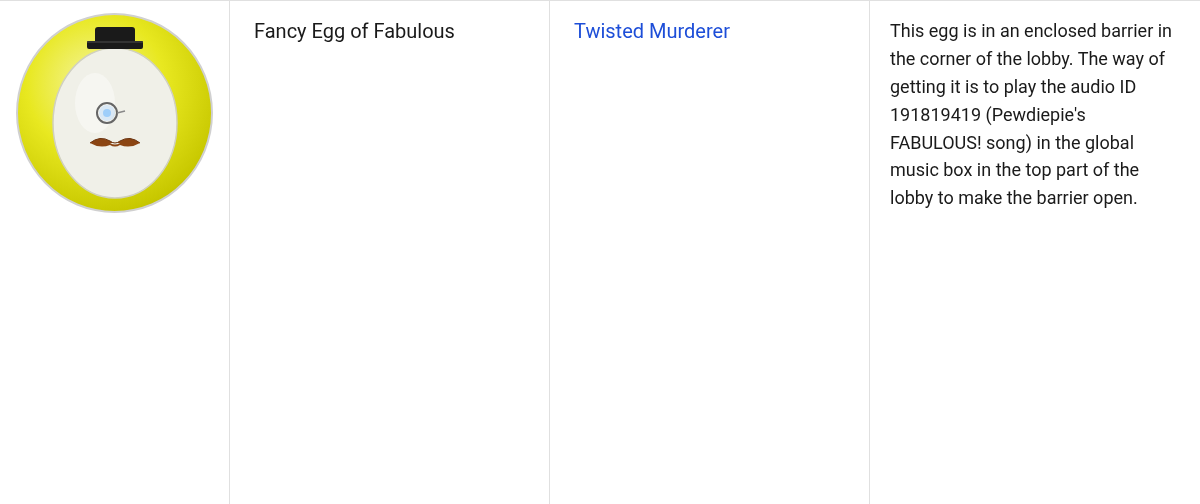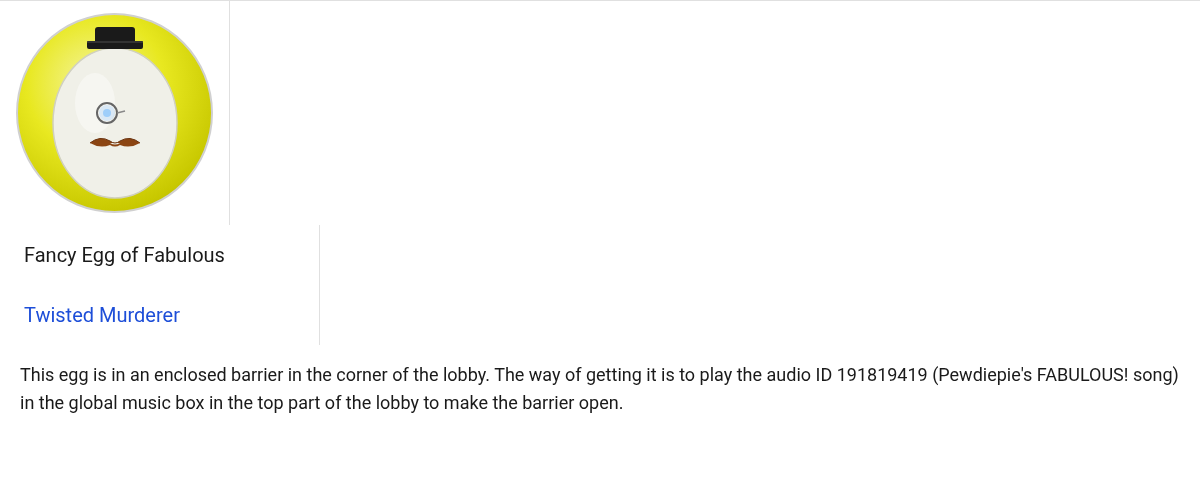--- a/index.html
+++ b/index.html
@@ -12,21 +12,21 @@
       background-color: #ffffff;
       font-family: -apple-system, BlinkMacSystemFont, 'Segoe UI', Roboto, Helvetica, Arial, sans-serif;
       font-size: 18px;
       color: #1a1a1a;
     }
 
     .table-container {
       width: 1200px;
       min-height: 504px;
       display: flex;
-      flex-direction: column;
+      flex-direction: row;
       border-top: 1px solid #e0e0e0;
     }
 
     .col-image {
       width: 230px;
       min-width: 230px;
       padding: 12px 16px;
       border-right: 1px solid #e0e0e0;
       display: flex;
       align-items: flex-start;

